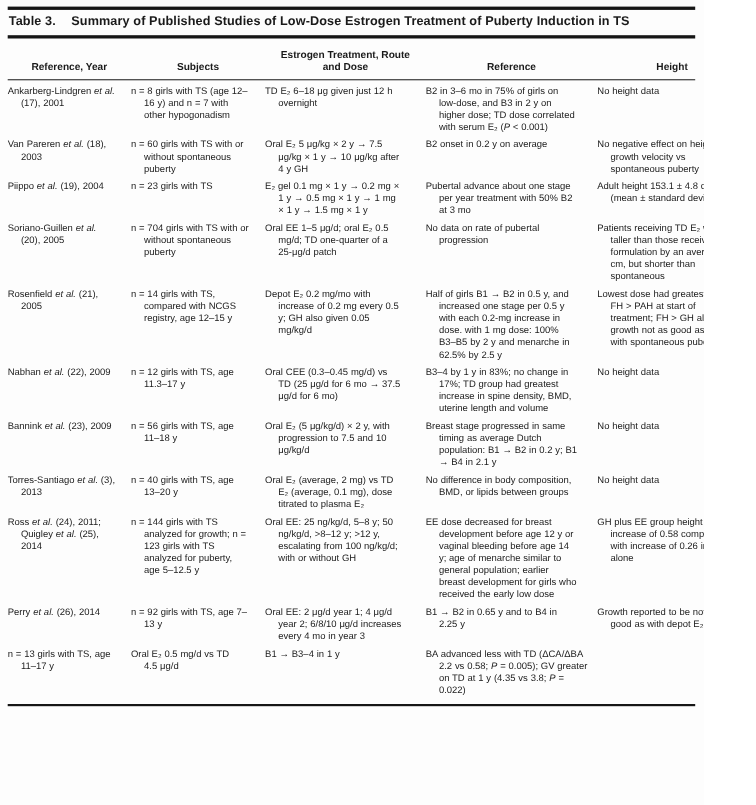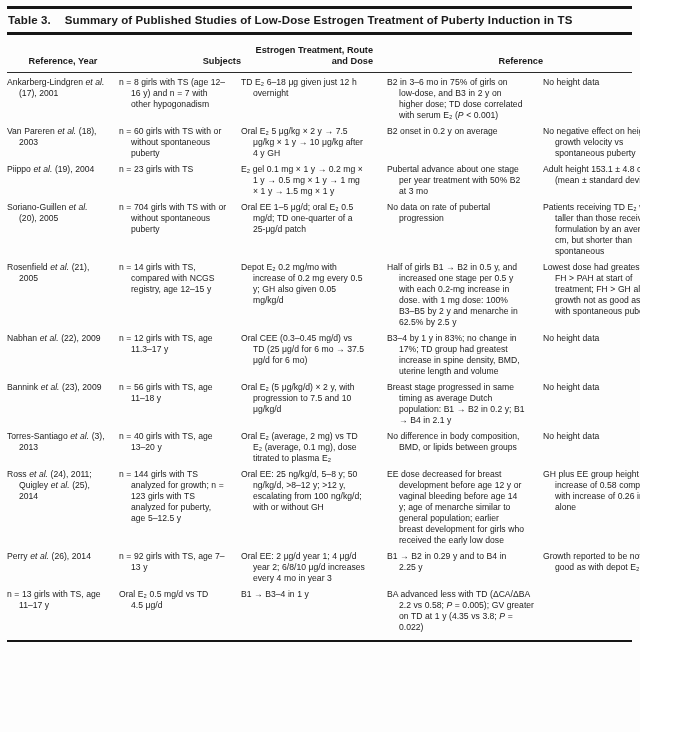--- a/index.html
+++ b/index.html
@@ -13,21 +13,21 @@
   }
   .rule { width:100%; }
   .rule-top { height:3px; background:#161616; }
   .rule-heavy { height:3px; background:#161616; }
   .rule-light { height:1px; background:#2a2a2a; }
   .rule-bottom { height:2px; background:#161616; margin-top:2px; }
   .caption { padding:5px 0 6px 1px; font-size:11.5px; font-weight:bold; letter-spacing:0.1px; }
   .table-label { margin-right:14px; }
   .grid { display:grid; grid-template-columns:112px 122px 146px 156px 136px; }
   .header-row { align-items:end; padding:10px 0 6px 0; font-weight:bold; font-size:9.2px; line-height:10.5px; }
-  .hcell { text-align:right; }
+  .hcell { text-align:center; }
   .hcell.c1 { text-align:center; }
   .hcell.c3 { padding:0 14px; }
   #table-body { padding-top:4px; }
   .trow { padding-bottom:5px; }
   .cell {
     font-size:8.6px; line-height:11px;
     padding-left:12px; text-indent:-12px;
     box-sizing:border-box;
     word-spacing:0.2px;
   }
@@ -116,21 +116,21 @@
         <div class="cell c1">Ross <i>et al.</i> (24), 2011; Quigley <i>et al.</i> (25), 2014</div>
         <div class="cell c2">n = 144 girls with TS analyzed for growth; n = 123 girls with TS analyzed for puberty, age 5–12.5 y</div>
         <div class="cell c3">Oral EE: 25 ng/kg/d, 5–8 y; 50 ng/kg/d, &gt;8–12 y; &gt;12 y, escalating from 100 ng/kg/d; with or without GH</div>
         <div class="cell c4">EE dose decreased for breast development before age 12 y or vaginal bleeding before age 14 y; age of menarche similar to general population; earlier breast development for girls who received the early low dose</div>
         <div class="cell c5">GH plus EE group height SDS increase of 0.58 compared with increase of 0.26 in GH alone</div>
       </div>
       <div class="grid trow">
         <div class="cell c1">Perry <i>et al.</i> (26), 2014</div>
         <div class="cell c2">n = 92 girls with TS, age 7–13 y</div>
         <div class="cell c3">Oral EE: 2 μg/d year 1; 4 μg/d year 2; 6/8/10 μg/d increases every 4 mo in year 3</div>
-        <div class="cell c4">B1 → B2 in 0.29 y and to B4 in 2.25 y</div>
+        <div class="cell c4">B1 → B2 in 0.65 y and to B4 in 2.25 y</div>
         <div class="cell c5">Growth reported to be not as good as with depot E₂</div>
       </div>
       <div class="grid trow">
         <div class="cell c2">n = 13 girls with TS, age 11–17 y</div>
         <div class="cell c3">Oral E₂ 0.5 mg/d vs TD 4.5 μg/d</div>
         <div class="cell c4">B1 → B3–4 in 1 y</div>
         <div class="cell c5">BA advanced less with TD (ΔCA/ΔBA 2.2 vs 0.58; <i>P</i> = 0.005); GV greater on TD at 1 y (4.35 vs 3.8; <i>P</i> = 0.022)</div>
       </div>
     </div>
   <div class="rule rule-bottom"></div>

